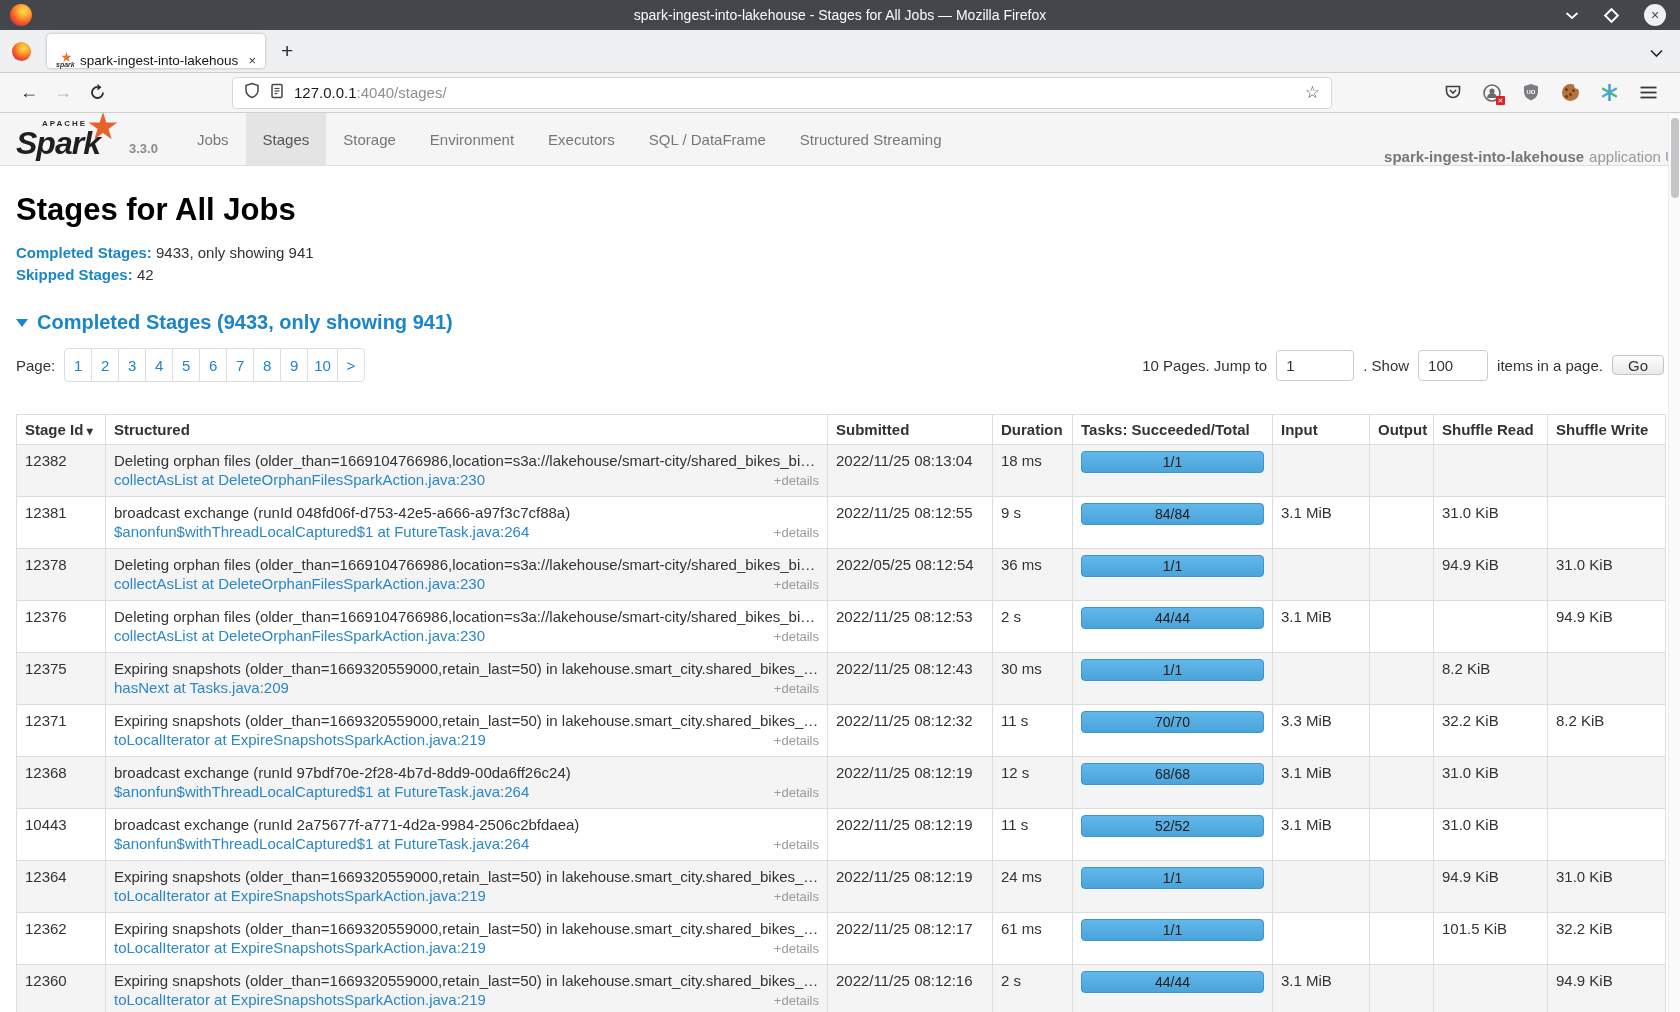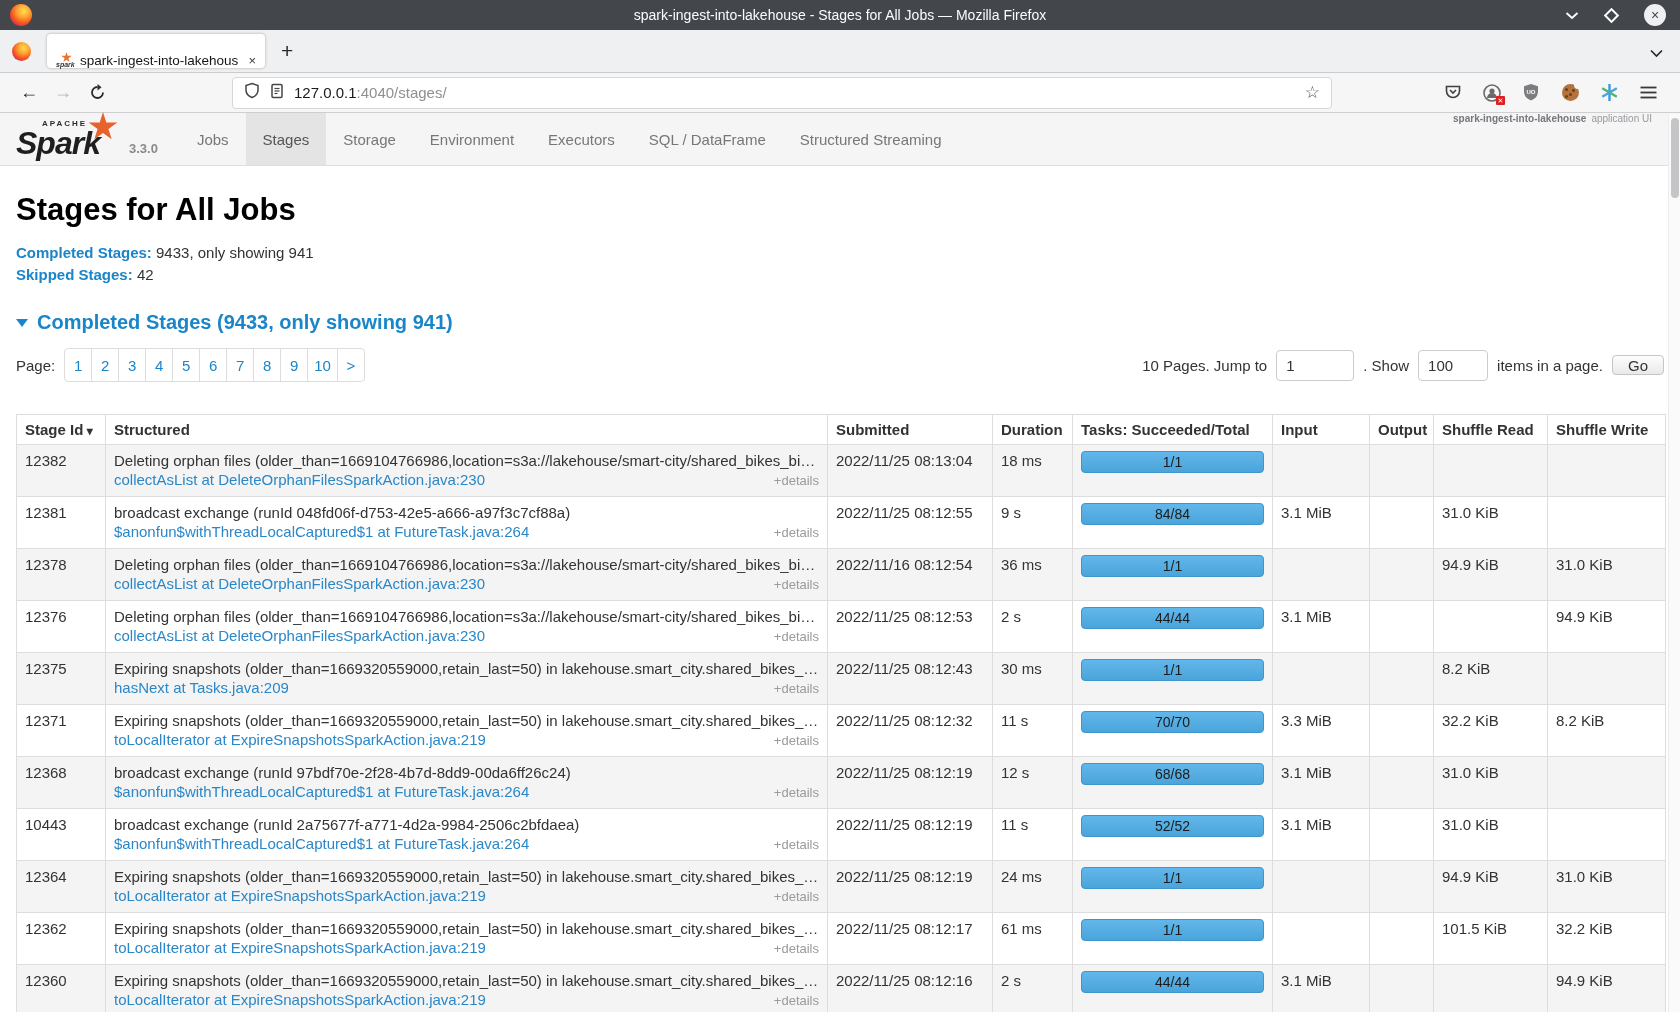--- a/index.html
+++ b/index.html
@@ -58,21 +58,21 @@
   .spark-logo { position:relative; width:104px; height:42px; }
   .apache-word { position:absolute; top:3px; left:26px; font-size:8px; letter-spacing:2px; font-weight:bold; color:#2b2b2b; }
   .spark-word { position:absolute; bottom:-4px; left:0; font-size:32px; font-weight:bold; font-style:italic;
     color:#1f1f1f; letter-spacing:-1px; }
   .spark-star { position:absolute; top:-4px; right:2px; width:30px; height:30px; background:#e8622c;
     clip-path:polygon(50% 0%,61% 35%,98% 35%,68% 57%,79% 91%,50% 70%,21% 91%,32% 57%,2% 35%,39% 35%); }
   .spark-version { font-size:13px; font-weight:bold; color:#8a8a8a; padding-bottom:2px; }
   .spark-nav-items { display:flex; margin-left:12px; }
   .spark-nav-item { display:flex; align-items:center; padding:0 17px; color:#777; font-size:15px; cursor:pointer; }
   .spark-nav-item.active { background:#e4e4e4; color:#555; }
-  .app-title { position:absolute; right:28px; top:0; height:100%; display:flex; align-items:flex-start; font-size:10px; color:#96999d; }
+  .app-title { position:absolute; right:0; top:0; height:100%; display:flex; align-items:flex-end; font-size:15px; color:#96999d; }
   .app-title b { color:#74777b; margin-right:5px; }
 
   
   .content { padding:0 16px; }
   .page-title { font-size:31px; font-weight:bold; color:#000000; margin:26px 0 16px; letter-spacing:0; }
   .summary-line { font-size:15px; color:#333; margin:5px 0; }
   .summary-label { color:#1a85c8; font-weight:bold; text-decoration:none; }
   .section-header { display:flex; align-items:center; gap:9px; margin:28px 0 14px; cursor:pointer; }
   .collapse-arrow { width:0; height:0; border-left:6px solid transparent; border-right:6px solid transparent;
     border-top:8px solid #1a85c8; }
@@ -352,21 +352,21 @@
         </tr>
         <tr class="odd">
           <td class="cell-id">12378</td>
           <td class="cell-desc">
             <div class="desc-line1">Deleting orphan files (older_than=1669104766986,location=s3a://lakehouse/smart-city/shared_bikes_bike_statu...</div>
             <div class="desc-line2">
               <a class="desc-link" href="#">collectAsList at DeleteOrphanFilesSparkAction.java:230</a>
               <span class="details-toggle">+details</span>
             </div>
           </td>
-          <td class="cell-submitted">2022/11/16 08:12:54</td>
+          <td class="cell-submitted">2022/05/25 08:12:54</td>
           <td class="cell-duration">36 ms</td>
           <td class="cell-tasks">
             <div class="task-bar">1/1</div>
           </td>
           <td class="cell-num"></td>
           <td class="cell-num"></td>
           <td class="cell-num">94.9 KiB</td>
           <td class="cell-num">31.0 KiB</td>
         </tr>
         <tr class="even">

